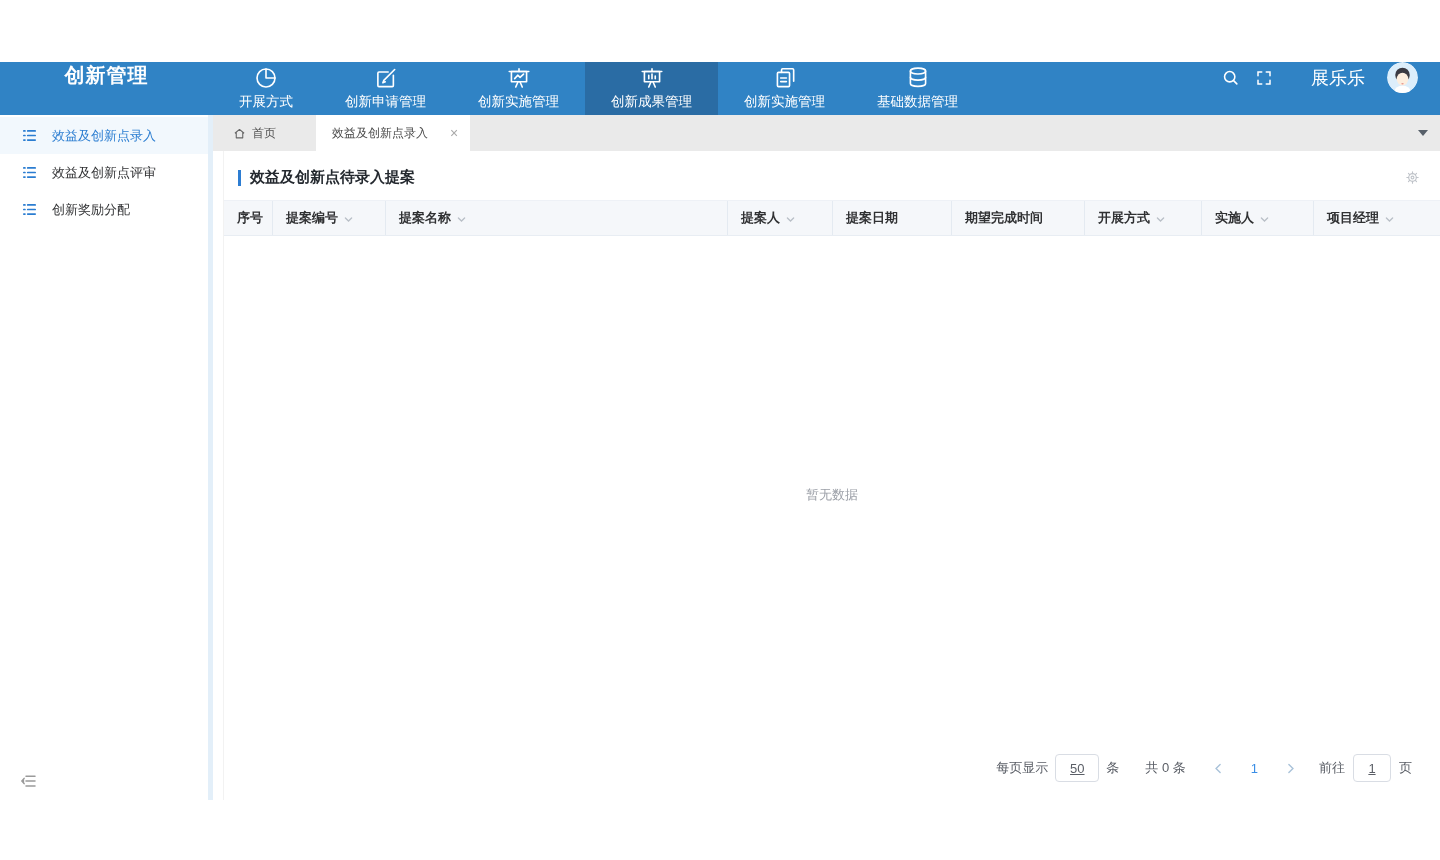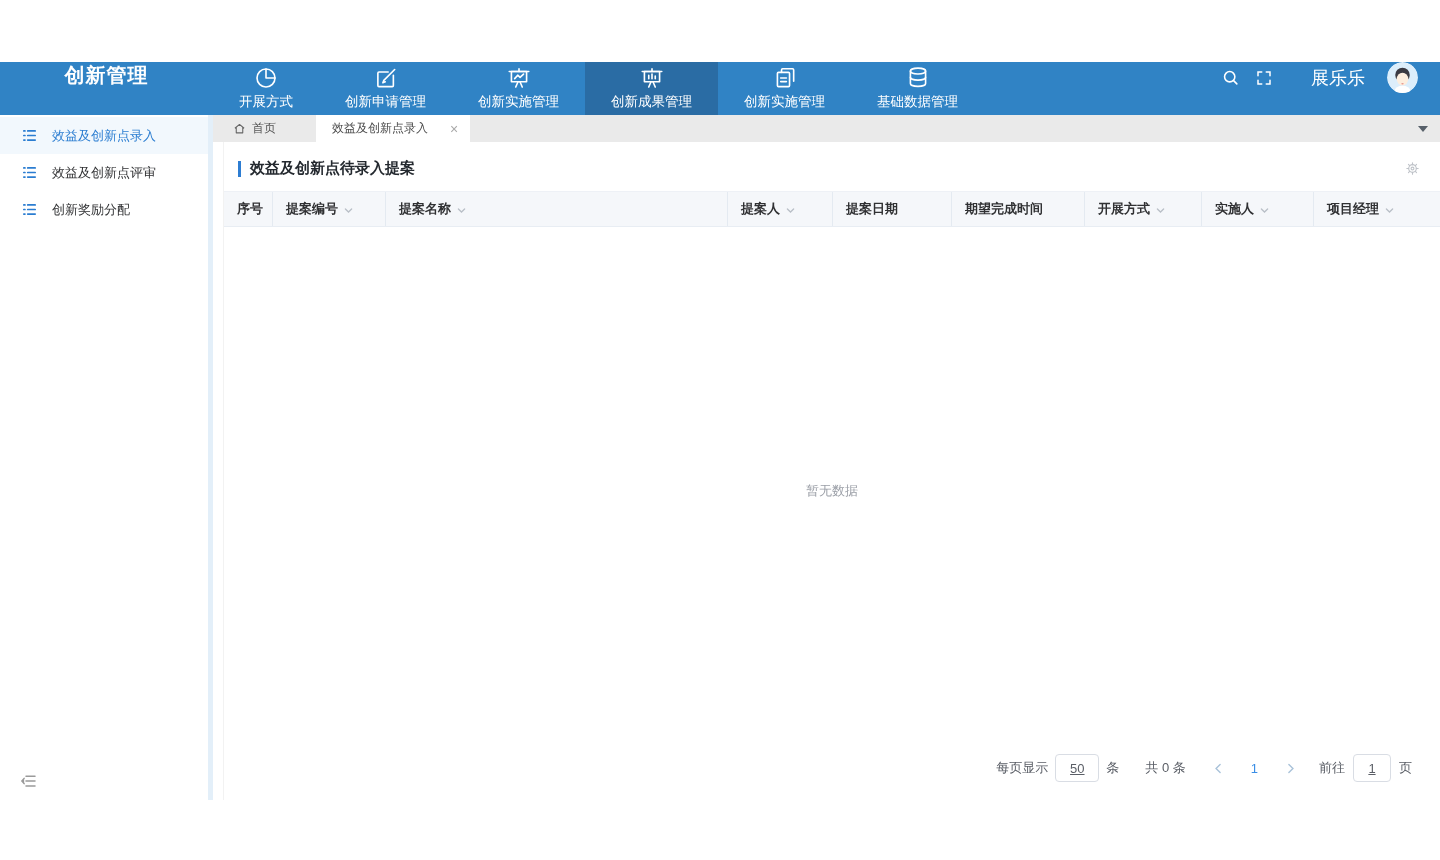--- a/index.html
+++ b/index.html
@@ -29,21 +29,21 @@
   .side-item { height:37px; display:flex; align-items:center; padding-left:21px; cursor:pointer; }
   .side-item.active { background:#f2f8fd; }
   .side-item .s-icon { width:17px; height:17px; margin-right:14px; flex:none; display:flex; }
   .side-label { font-size:13px; color:#303133; white-space:nowrap; }
   .side-item.active .side-label { color:#2b7dd1; }
   .sidebar-footer { position:absolute; bottom:8px; left:20px; width:20px; height:20px; cursor:pointer; }
 
   .main { flex:1; display:flex; flex-direction:column; background:#fff; }
 
   
-  .tabbar { height:27px; background:#eaeaea; display:flex; align-items:stretch; flex:none; }
+  .tabbar { height:36px; background:#eaeaea; display:flex; align-items:stretch; flex:none; }
   .home-chip { display:flex; align-items:center; padding:0 16px 0 20px; font-size:12px; color:#555; cursor:pointer; }
   .home-chip svg { margin-right:6px; }
   .tab { margin-left:24px; background:#ffffff; display:flex; align-items:center;
     padding:0 12px 0 16px; font-size:12px; color:#4a4a4a; cursor:pointer; }
   .tab-close { margin-left:22px; color:#a9a9a9; font-size:14px; line-height:1; cursor:pointer; }
   .tab-caret { margin-left:auto; align-self:center; margin-right:12px; width:0; height:0;
     border-left:5px solid transparent; border-right:5px solid transparent; border-top:6px solid #57606a; cursor:pointer; }
 
   
   .panel { flex:1; display:flex; flex-direction:column; margin-left:10px; border-left:1px solid #f2f2f2; position:relative; }

